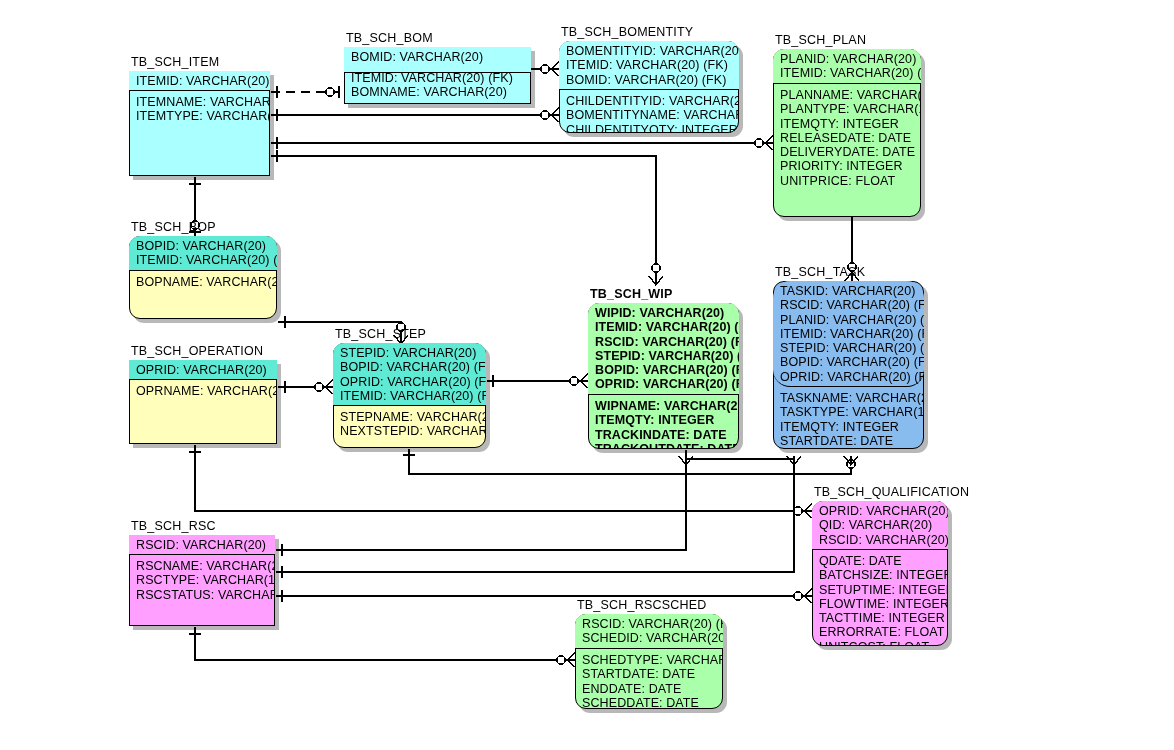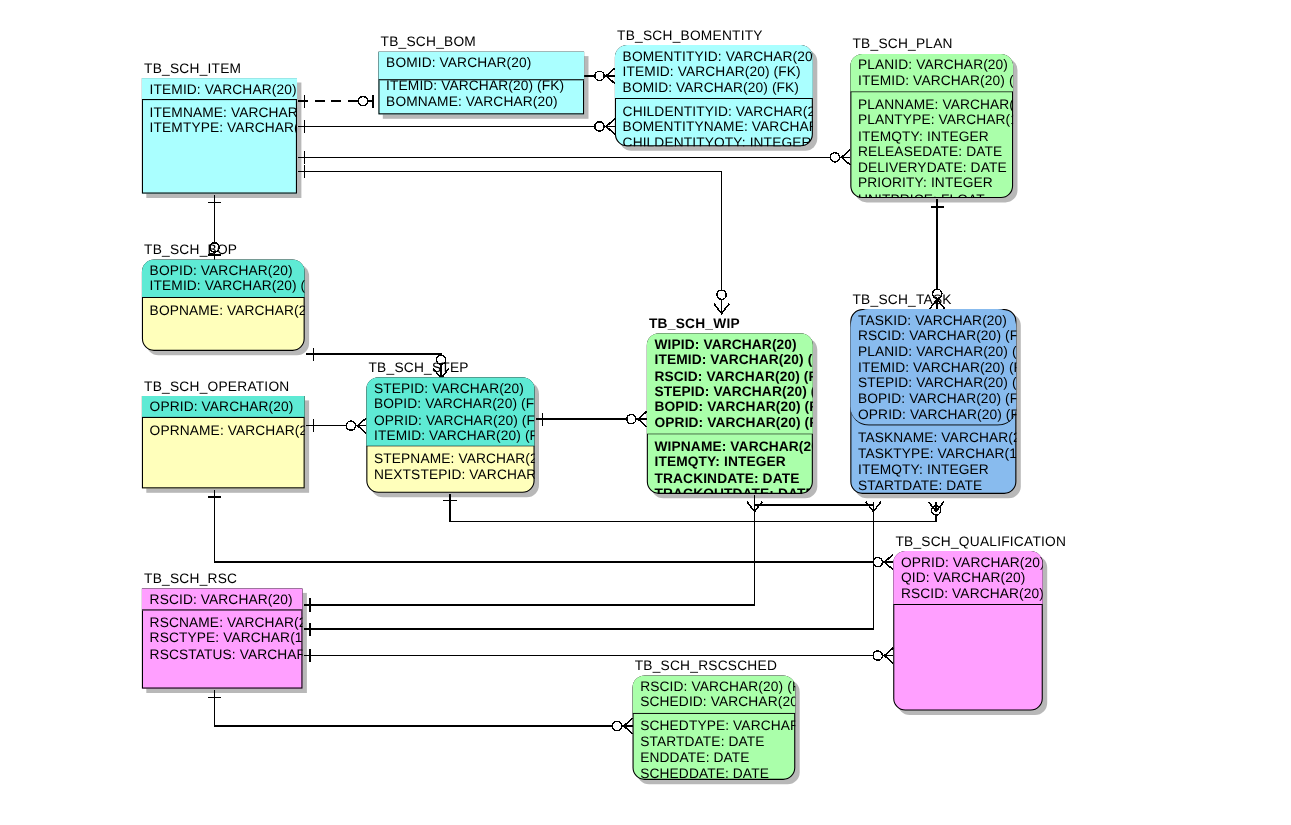--- a/index.html
+++ b/index.html
@@ -212,21 +212,21 @@
         <div class="attr">BOMID: VARCHAR(20) (FK)</div>
       </div>
       <div class="at-sec" style="top:50px;">
         <div class="attr">CHILDENTITYID: VARCHAR(20)</div>
         <div class="attr">BOMENTITYNAME: VARCHAR(20)</div>
         <div class="attr">CHILDENTITYQTY: INTEGER</div>
       </div>
     </div>
   </div>
 
-  <div class="entity c-green rounded" style="left:773px;top:49px;width:148px;height:131px;">
+  <div class="entity c-green rounded" style="left:773px;top:49px;width:148px;height:168px;">
     <div class="ent-title">TB_SCH_PLAN</div>
     <div class="ent-box"></div>
     <div class="sec-wrap">
       <div class="pk-sec" style="height:35px;">
         <div class="attr">PLANID: VARCHAR(20)</div>
         <div class="attr">ITEMID: VARCHAR(20) (FK)</div>
       </div>
       <div class="at-sec" style="top:36px;">
         <div class="attr">PLANNAME: VARCHAR(20)</div>
         <div class="attr">PLANTYPE: VARCHAR(10)</div>
@@ -344,20 +344,29 @@
 
   <div class="entity c-pink rounded" style="left:812px;top:501px;width:136px;height:145px;">
     <div class="ent-title">TB_SCH_QUALIFICATION</div>
     <div class="ent-box"></div>
     <div class="sec-wrap">
       <div class="pk-sec" style="height:49px;">
         <div class="attr">OPRID: VARCHAR(20) (FK)</div>
         <div class="attr">QID: VARCHAR(20)</div>
         <div class="attr">RSCID: VARCHAR(20) (FK)</div>
       </div>
+      <div class="at-sec" style="top:50px;">
+        <div class="attr">QDATE: DATE</div>
+        <div class="attr">BATCHSIZE: INTEGER</div>
+        <div class="attr">SETUPTIME: INTEGER</div>
+        <div class="attr">FLOWTIME: INTEGER</div>
+        <div class="attr">TACTTIME: INTEGER</div>
+        <div class="attr">ERRORRATE: FLOAT</div>
+        <div class="attr">UNITCOST: FLOAT</div>
+      </div>
     </div>
   </div>
 
   <div class="entity c-green rounded" style="left:575px;top:614px;width:148px;height:95px;">
     <div class="ent-title">TB_SCH_RSCSCHED</div>
     <div class="ent-box"></div>
     <div class="sec-wrap">
       <div class="pk-sec" style="height:35px;">
         <div class="attr">RSCID: VARCHAR(20) (FK)</div>
         <div class="attr">SCHEDID: VARCHAR(20)</div>

